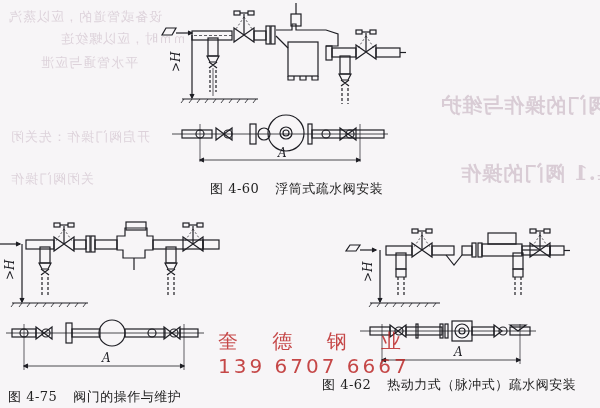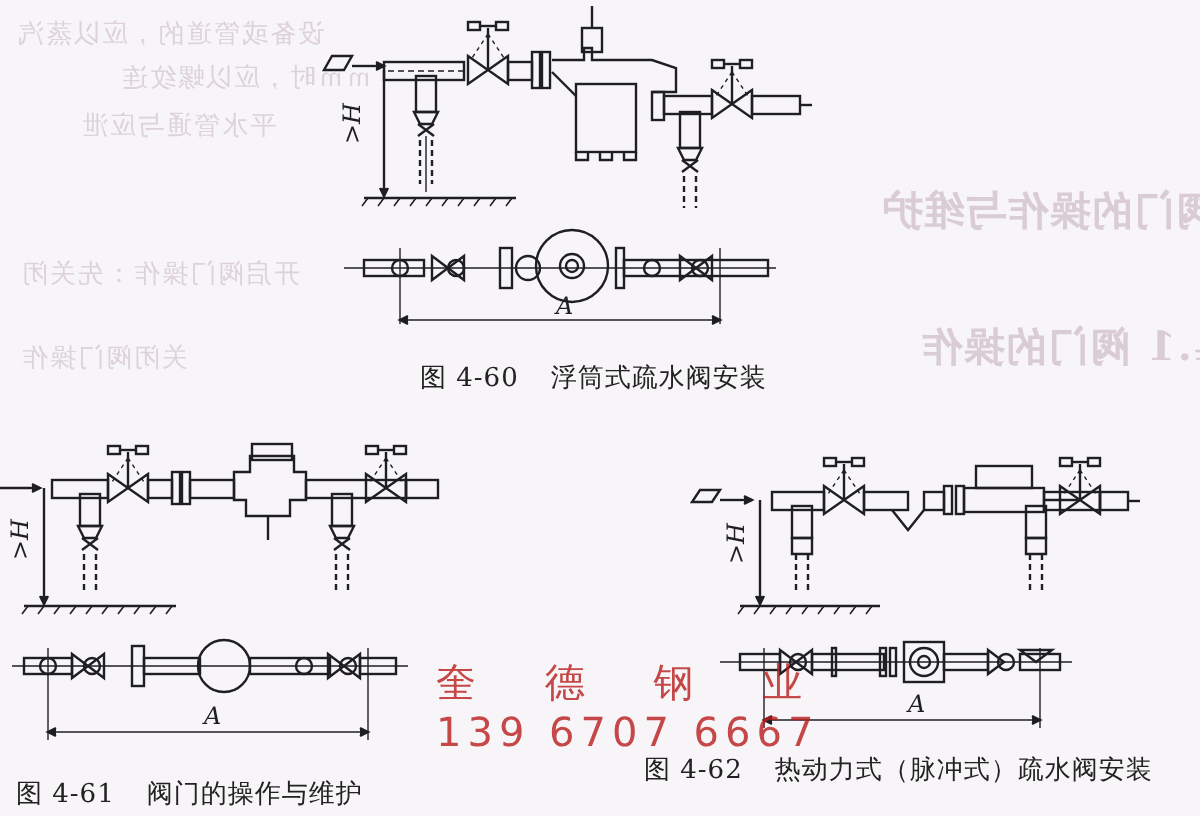--- a/index.html
+++ b/index.html
@@ -238,17 +238,17 @@
   <text x="454" y="356" font-size="12" font-style="italic" fill="#1e1e24" stroke="none">A</text>
 </svg>
 
 <div class="wm name" style="left:218px;top:328px;">奎 德 钢 业</div>
 <div class="wm phone" style="left:218px;top:354px;">139 6707 6667</div>
 
 <div class="caption" style="left:194px;top:180px;margin-left:16px;">
   <span class="num">图 4-60</span><span>浮筒式疏水阀安装</span>
 </div>
 <div class="caption" style="left:8px;top:388px;">
-  <span class="num">图 4-61</span><span>阀门的操作与维护</span>
+  <span class="num">图 4-75</span><span>阀门的操作与维护</span>
 </div>
 <div class="caption" style="left:322px;top:376px;">
   <span class="num">图 4-62</span><span>热动力式（脉冲式）疏水阀安装</span>
 </div>
 
 </body></html>

